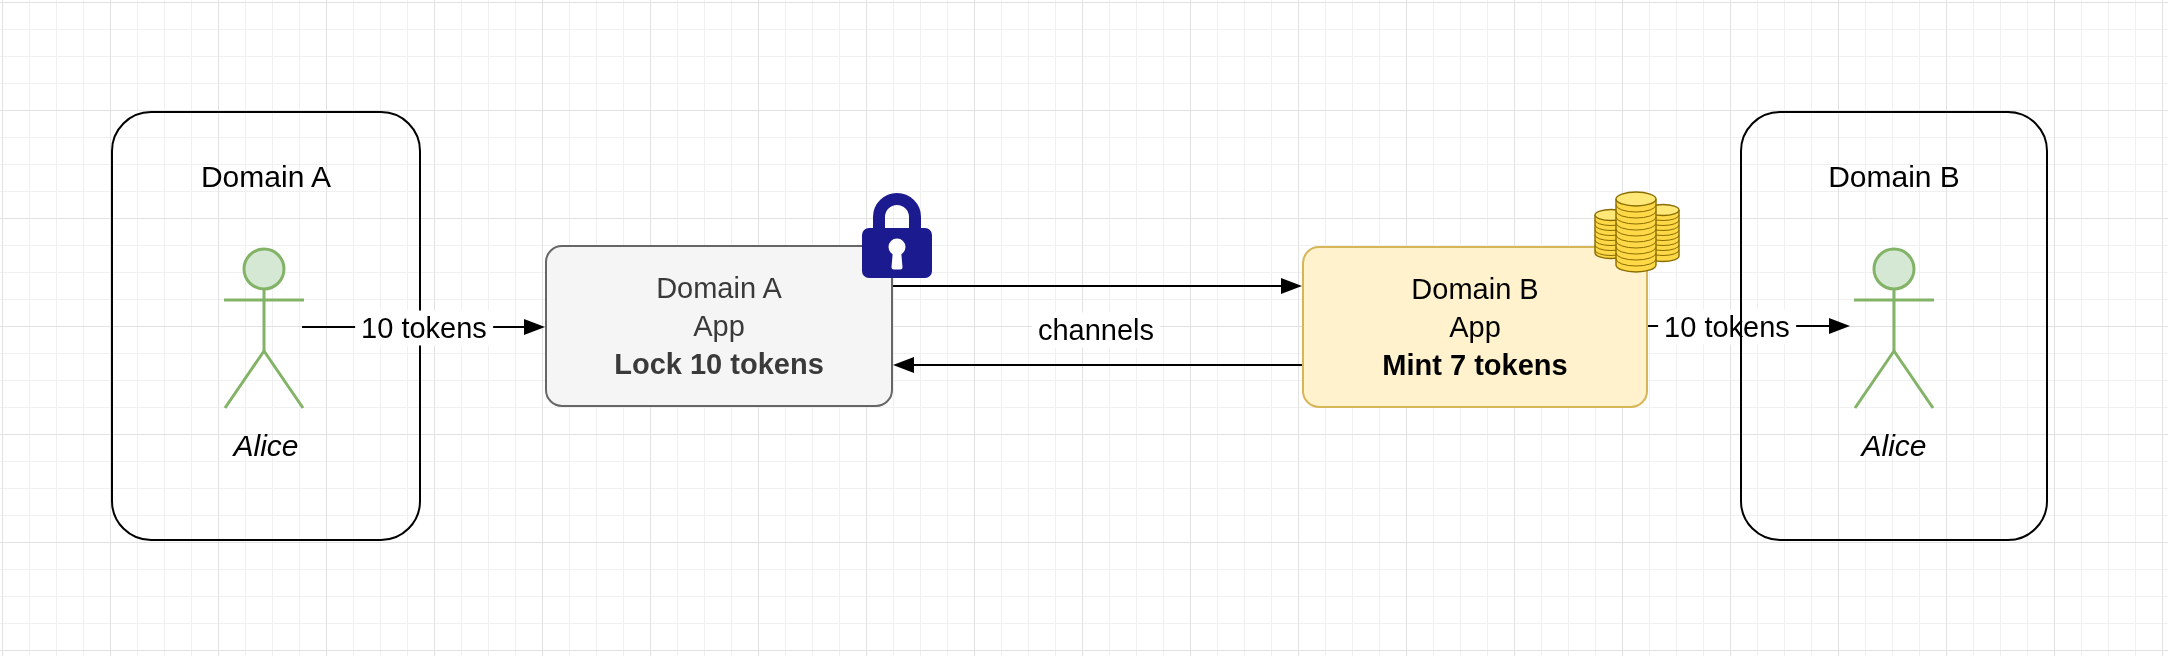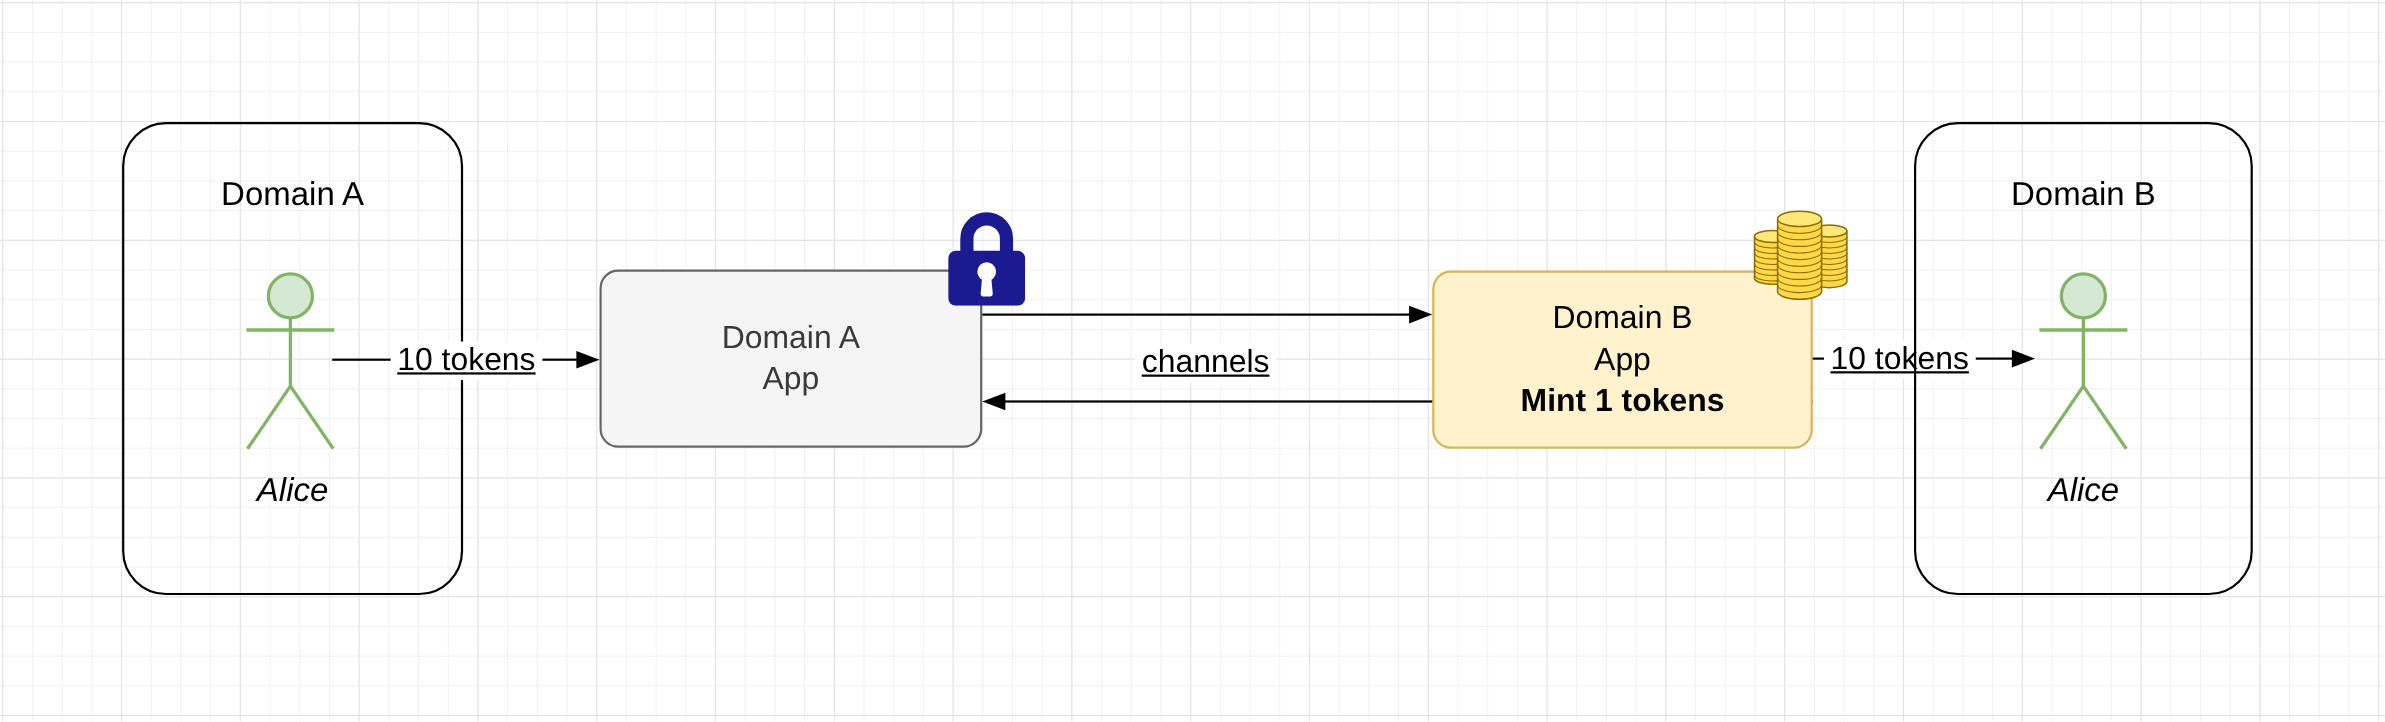--- a/index.html
+++ b/index.html
@@ -91,21 +91,20 @@
   #arrow-channel-top{left:1281px;top:278px;}
   #arrow-channel-bottom{left:893px;top:357px;}
   #arrow-tokens-right{left:1829px;top:318px;}
   .edge-label{
     position:absolute;
     transform:translate(-50%,-50%);
     background:#ffffff;
     padding:1px 6px;
     font-size:29px;
     white-space:nowrap;
-    text-decoration:underline;
   }
   #label-tokens-left{left:424px;top:328px;}
   #label-channels{left:1085px;top:330px;margin-left:11px;}
   #label-tokens-right{left:1727px;top:327px;}
   #lock-icon-svg{left:862px;top:186px;width:70px;height:92px;}
   #coins-icon-svg{left:1593px;top:190px;width:88px;height:84px;}
 </style>
 </head>
 <body>
 
@@ -123,39 +122,40 @@
   </svg>
   <div id="alice-a" class="actor-label">Alice</div>
 
   <div id="edge-tokens-left-line" class="hline"></div>
   <div id="arrow-tokens-left" class="arrowhead-right"></div>
   <div id="label-tokens-left" class="edge-label">10 tokens</div>
 
   <div id="app-a" class="app-box">
     <span>Domain A</span>
     <span>App</span>
+    <span class="app-line3">Lock 10 tokens</span>
   </div>
 
   <svg id="lock-icon-svg" class="abs" viewBox="0 0 70 92">
     <path d="M17 46 V31 a18 18 0 0 1 36 0 V46" fill="none" stroke="#1B1B8F" stroke-width="12"></path>
     <rect x="0" y="42" width="70" height="50" rx="7" fill="#1B1B8F"></rect>
     <circle cx="35" cy="61" r="8.5" fill="#ffffff"></circle>
     <path d="M31 64 h8 l1.5 17 a2.5 2.5 0 0 1 -2.5 2.5 h-6 a2.5 2.5 0 0 1 -2.5 -2.5 z" fill="#ffffff"></path>
   </svg>
 
   <div id="edge-channel-top-line" class="hline"></div>
   <div id="arrow-channel-top" class="arrowhead-right"></div>
   <div id="edge-channel-bottom-line" class="hline"></div>
   <div id="arrow-channel-bottom" class="arrowhead-left"></div>
   <div id="label-channels" class="edge-label">channels</div>
 
   <div id="app-b" class="app-box">
     <span>Domain B</span>
     <span>App</span>
-    <span class="app-line3">Mint 1 tokens</span>
+    <span class="app-line3">Mint 7 tokens</span>
   </div>
 
   <svg id="coins-icon-svg" class="abs" viewBox="0 0 88 84">
 
     <g>
       <path d="M2 25 v38 a16 5.5 0 0 0 32 0 v-38" fill="#FFD847" stroke="#8A6D00" stroke-width="1.4"></path>
       <path d="M2 30 a16 5.5 0 0 0 32 0 M2 35 a16 5.5 0 0 0 32 0 M2 40 a16 5.5 0 0 0 32 0 M2 45 a16 5.5 0 0 0 32 0 M2 50 a16 5.5 0 0 0 32 0 M2 55 a16 5.5 0 0 0 32 0 M2 60 a16 5.5 0 0 0 32 0" fill="none" stroke="#8A6D00" stroke-width="1"></path>
       <ellipse cx="18" cy="25" rx="16" ry="5.5" fill="#FFE878" stroke="#8A6D00" stroke-width="1.4"></ellipse>
     </g>
 

